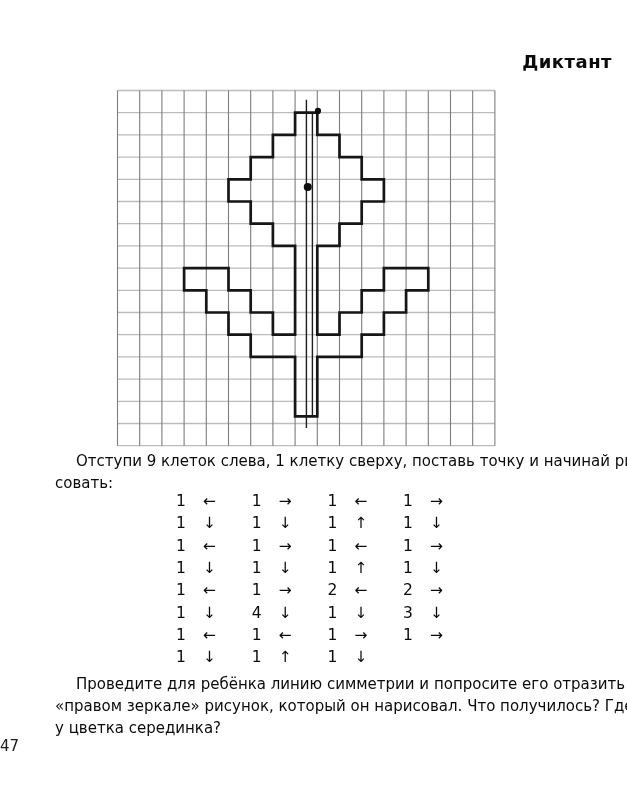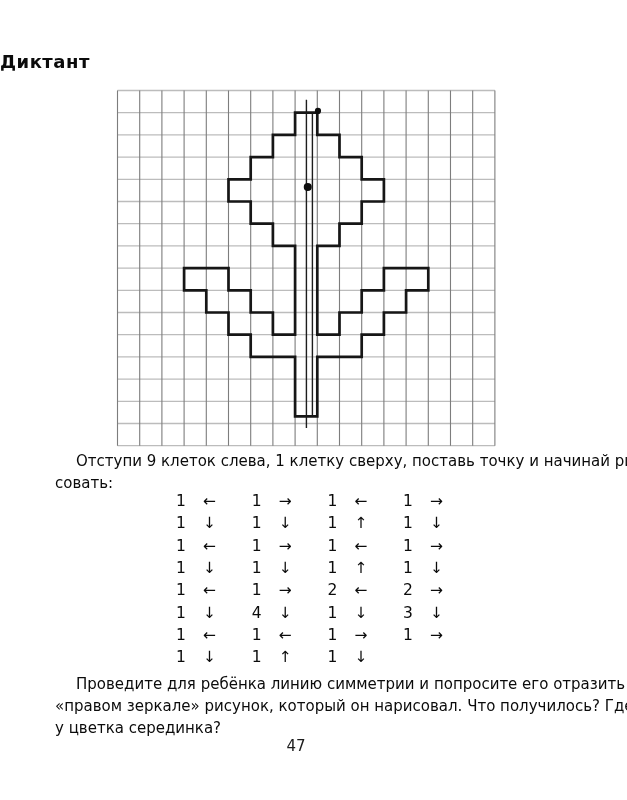--- a/index.html
+++ b/index.html
@@ -1,36 +1,36 @@
 <!DOCTYPE html>
 <html><head>
 <meta charset="utf-8">
 <style>
   html,body { margin:0; padding:0; background:#ffffff; }
   .page {
     position:relative; width:627px; height:800px; background:#ffffff;
     font-family:"DejaVu Sans", sans-serif; color:#0b0b0b; overflow:hidden;
   }
   .title {
-    position:absolute; top:51px; left:0; width:612px; text-align:left;
+    position:absolute; top:51px; left:0; width:612px; text-align:right;
     font-size:18px; font-weight:bold; letter-spacing:0.5px;
   }
   .figure { position:absolute; left:115.5px; top:88.5px; }
   .para { position:absolute; font-size:15px; line-height:22px; white-space:nowrap; }
   .para .line { height:22px; }
   .para .line.indent { padding-left:21px; }
   .para-top    { left:55px; top:450px; }
   .para-bottom { left:55px; top:673px; }
   .dtable { position:absolute; left:176px; top:490px; }
   .trow  { display:flex; height:22.35px; }
   .tcell { width:75.7px; position:relative; height:22.35px; }
   .tcell .num { position:absolute; left:0;   top:0; font-size:15.5px; line-height:22px; }
   .tcell .arr { position:absolute; left:27px; top:0; font-size:15.5px; line-height:22px; }
   .pagenum {
-    position:absolute; top:737px; left:0; width:592px; text-align:center;
+    position:absolute; top:737px; left:0; width:592px; text-align:left;
     font-size:15px; color:#1c1c1c;
   }
 </style>
 </head>
 <body>
 
 <div class="page">
   <div class="title">Диктант</div>
 
   <svg id="figure-svg" class="figure" xmlns="http://www.w3.org/2000/svg" width="380.4" height="358.2" viewBox="-1.5 -1.5 380.4 358.2">

